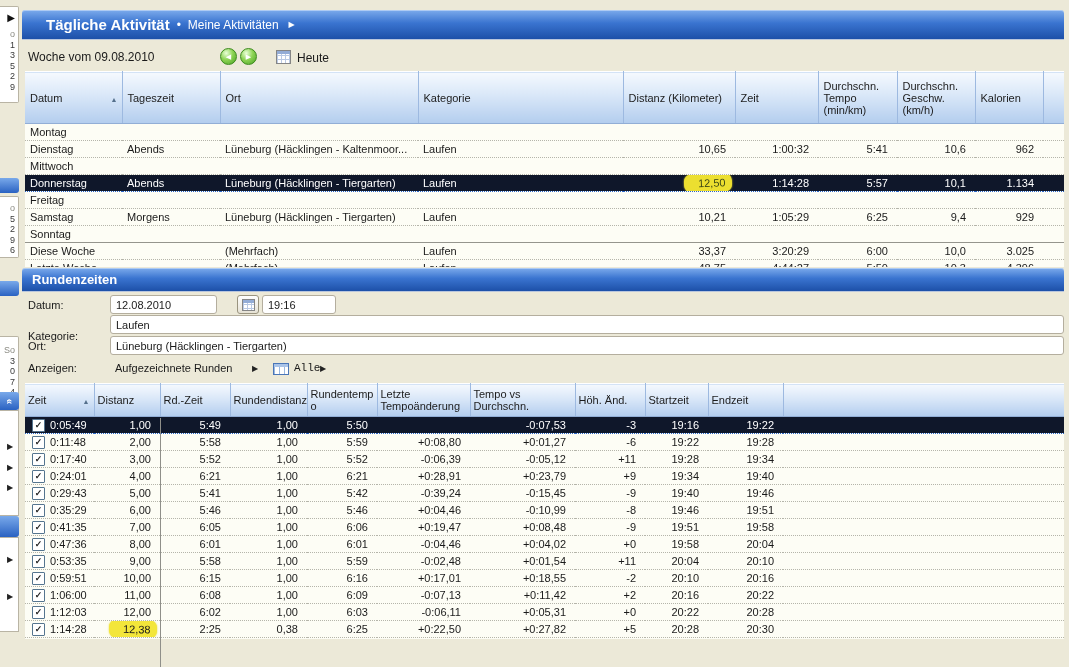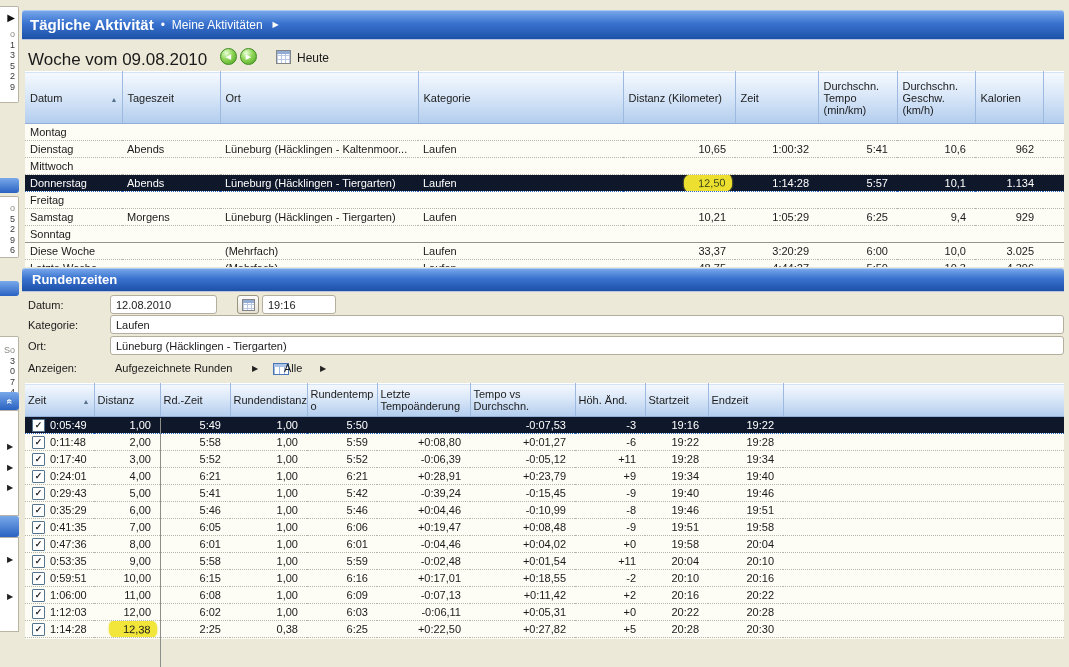--- a/index.html
+++ b/index.html
@@ -15,29 +15,29 @@
   .strip-digits div:first-child{color:#8a8a82;}
   .strip-arrow{position:absolute;left:7px;font-size:8px;color:#222;line-height:8px;}
   .expander{position:absolute;right:3px;top:5px;font-size:10px;color:#111;}
   .chev{display:inline-block;transform:rotate(90deg);font-size:10px;font-weight:bold;}
 
   
   .titlebar{position:absolute;left:22px;width:1042px;color:#fff;
             background:linear-gradient(#7cabec,#3a74d0 45%,#1d50a8);
             border-radius:3px 3px 0 0;display:flex;align-items:center;
             box-shadow:inset 0 1px 0 rgba(255,255,255,.4), 0 1px 0 #b9c6dd;box-sizing:border-box;}
-  #tb1{top:10px;height:29px;padding:0 8px;}
+  #tb1{top:10px;height:29px;padding:0 24px;}
   #tb2{top:268px;height:23px;padding:0 10px;font-weight:bold;font-size:13px;}
   .t-big{font-weight:bold;font-size:15px;}
   .t-bullet{margin:0 7px;font-size:12px;}
   .t-sub{font-size:12px;}
   .t-arrow{font-size:8px;margin-left:10px;}
 
   
-  .week{position:absolute;left:28px;top:50px;font-size:17px;}
+  .week{position:absolute;left:28px;top:50px;font-size:12px;}
   .navbtn{position:absolute;top:48px;width:17px;height:17px;border-radius:50%;box-sizing:border-box;
           background:radial-gradient(circle at 35% 28%,#eaffd8,#8ed455 45%,#49a224);
           border:1px solid #3c8a1e;color:#fff;display:flex;align-items:center;justify-content:center;font-size:7px;}
   #nav-prev{left:220px;}#nav-next{left:240px;}
   .cal-ico{width:15px;height:14px;border:1px solid #858585;background:#fff;box-sizing:border-box;
            background-image:linear-gradient(#93acd6 0 3px,transparent 3px),
              repeating-linear-gradient(90deg,#b9c9e4 0 1px,transparent 1px 4px),
              repeating-linear-gradient(180deg,#b9c9e4 0 1px,transparent 1px 4px);}
   #cal-toolbar{position:absolute;left:276px;top:50px;}
   .heute{position:absolute;left:297px;top:51px;font-size:12px;}
@@ -288,29 +288,29 @@
   <div class="titlebar" id="tb2">
     <span>Rundenzeiten</span>
   </div>
 
   <span class="flabel" style="top:299px;">Datum:</span>
   <input class="finput" style="left: 110px; top: 295px; width: 107px;" readonly="" value="12.08.2010">
   <span class="calbtn">
       <span class="cal-ico"></span>
     </span>
   <input class="finput" style="left: 262px; top: 295px; width: 74px;" readonly="" value="19:16">
-  <span class="flabel" style="top:319px;text-align:center;">Kategorie:</span>
+  <span class="flabel" style="top:330px;text-align:center;">Kategorie:</span>
   <input class="finput" style="left: 110px; top: 315px; width: 954px;" readonly="" value="Laufen">
   <span class="flabel" style="top:340px;">Ort:</span>
   <input class="finput" style="left: 110px; top: 336px; width: 954px;" readonly="" value="Lüneburg (Häcklingen - Tiergarten)">
   <span class="flabel" style="top:362px;">Anzeigen:</span>
   <span style="position:absolute;left:115px;top:362px;">Aufgezeichnete Runden</span>
   <span class="blk-arrow" style="left:252px;top:364px;">▶</span>
   <span class="alle-ico"></span>
-  <span style="position:absolute;left:284px;top:362px;">Alle</span>
+  <span style="position:absolute;left:294px;top:362px;font-family:Liberation Mono, monospace;">Alle</span>
   <span class="blk-arrow" style="left:320px;top:364px;">▶</span>
 
   <div class="tblwrap" id="lwrap">
     <table id="ltable">
       <colgroup>
         <col style="width:69px">
           <col style="width:66px">
           <col style="width:70px">
           <col style="width:77px">
         <col style="width:70px">

